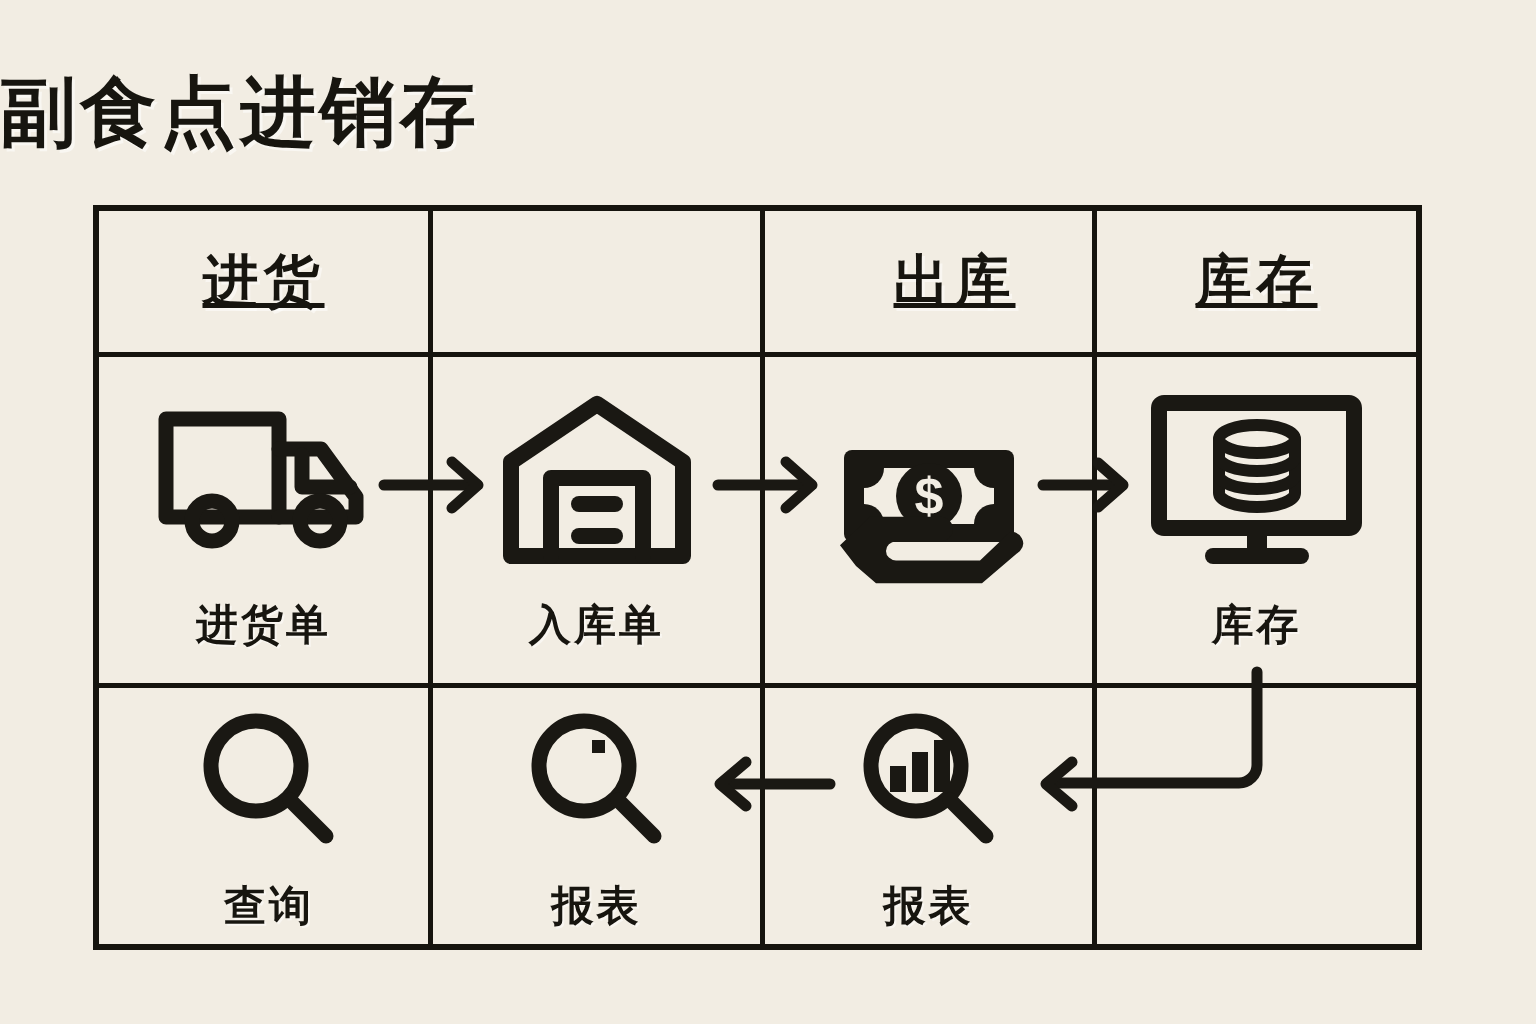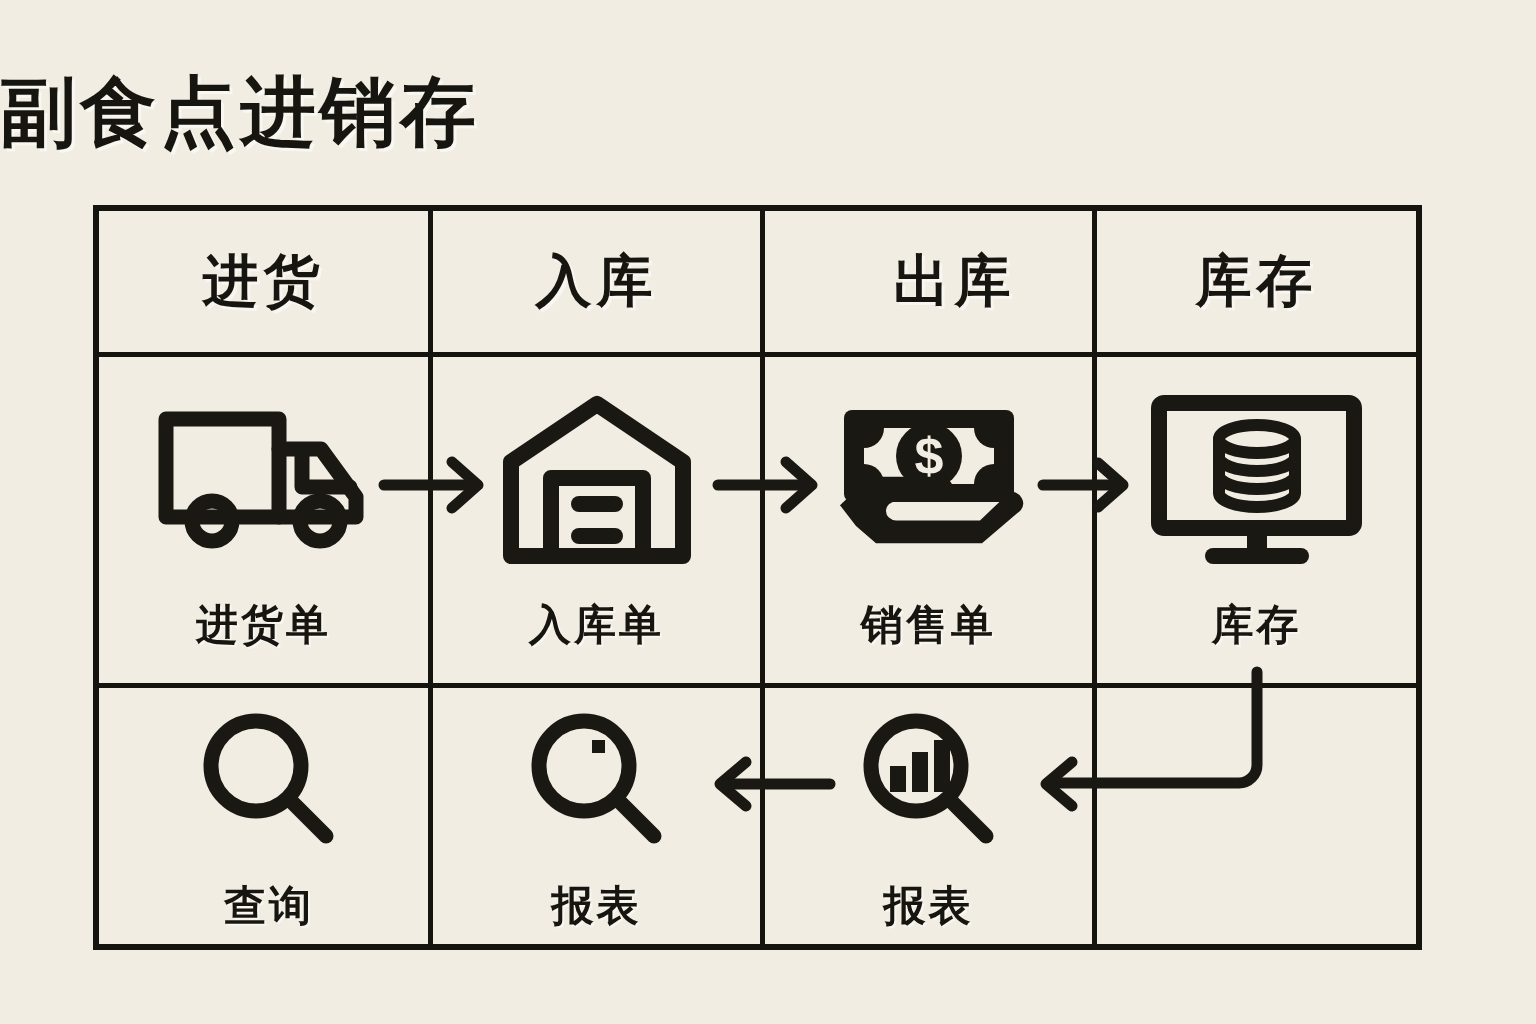--- a/index.html
+++ b/index.html
@@ -63,20 +63,21 @@
     align-items: center;
     justify-content: center;
   }
 
   .head-label {
     font-size: 56px;
     font-weight: 700;
     letter-spacing: 5px;
     color: #17150F;
     text-shadow: 3px 3px 0 rgba(255,255,255,0.5);
+    text-decoration: underline;
   }
 
   .icon-wrap {
     height: 185px;
     display: flex;
     align-items: center;
     justify-content: center;
   }
   .cell-label {
     font-size: 42px;
@@ -105,23 +106,20 @@
 <div id="matrix">
 
   <div class="vline" style="left:329px"></div>
   <div class="vline" style="left:661px"></div>
   <div class="vline" style="left:993px"></div>
   <div class="hline" style="top:141px"></div>
   <div class="hline" style="top:472px"></div>
 
   <div class="cell" style="left:0px;   top:0px; width:329px; height:141px;">
     <span class="head-label">进货</span>
-  </div>
-  <div class="cell" style="left:334px; top:0px; width:327px; height:141px;">
-    <span class="head-label">入库</span>
   </div>
   <div class="cell" style="left:666px; top:0px; width:379px; height:141px;">
     <span class="head-label">出库</span>
   </div>
   <div class="cell" style="left:998px; top:0px; width:319px; height:141px;">
     <span class="head-label">库存</span>
   </div>
 
   <div class="cell" style="left:0px; top:146px; width:329px; height:326px;">
     <div class="icon-wrap">
@@ -168,21 +166,20 @@
         <path d="M30 86 h20 a20 20 0 0 0 -20 -20 Z" fill="#1A1813"></path>
         <path d="M160 86 h-20 a20 20 0 0 1 20 -20 Z" fill="#1A1813"></path>
         <circle cx="95" cy="58" r="33" fill="#1A1813"></circle>
         <text x="95" y="76" font-size="52" font-weight="700" font-family="'Liberation Sans', sans-serif" fill="#F2EDE3" text-anchor="middle">$</text>
 
         <path d="M6 136 L36 106 L66 106 L106 106 A13 13 0 0 1 106 132 L62 132
                  A10 10 0 0 0 62 152 L146 152 L176 122 A12 12 0 0 1 186 142
                  L148 176 L42 176 L22 158 Z" fill="#1A1813" transform="translate(0,-22) scale(1,0.95)"></path>
       </svg>
     </div>
-    <span class="cell-label">销售单</span>
   </div>
 
   <div class="cell" style="left:998px; top:146px; width:319px; height:326px;">
     <div class="icon-wrap">
       <svg width="215" height="175" viewBox="0 0 215 175">
         <g fill="none" stroke="#1A1813" stroke-width="16" stroke-linejoin="round">
           <rect x="10" y="10" width="195" height="125" rx="5"></rect>
         </g>
         <rect x="98" y="135" width="20" height="26" fill="#1A1813"></rect>
         <rect x="56" y="155" width="104" height="16" rx="8" fill="#1A1813"></rect>

